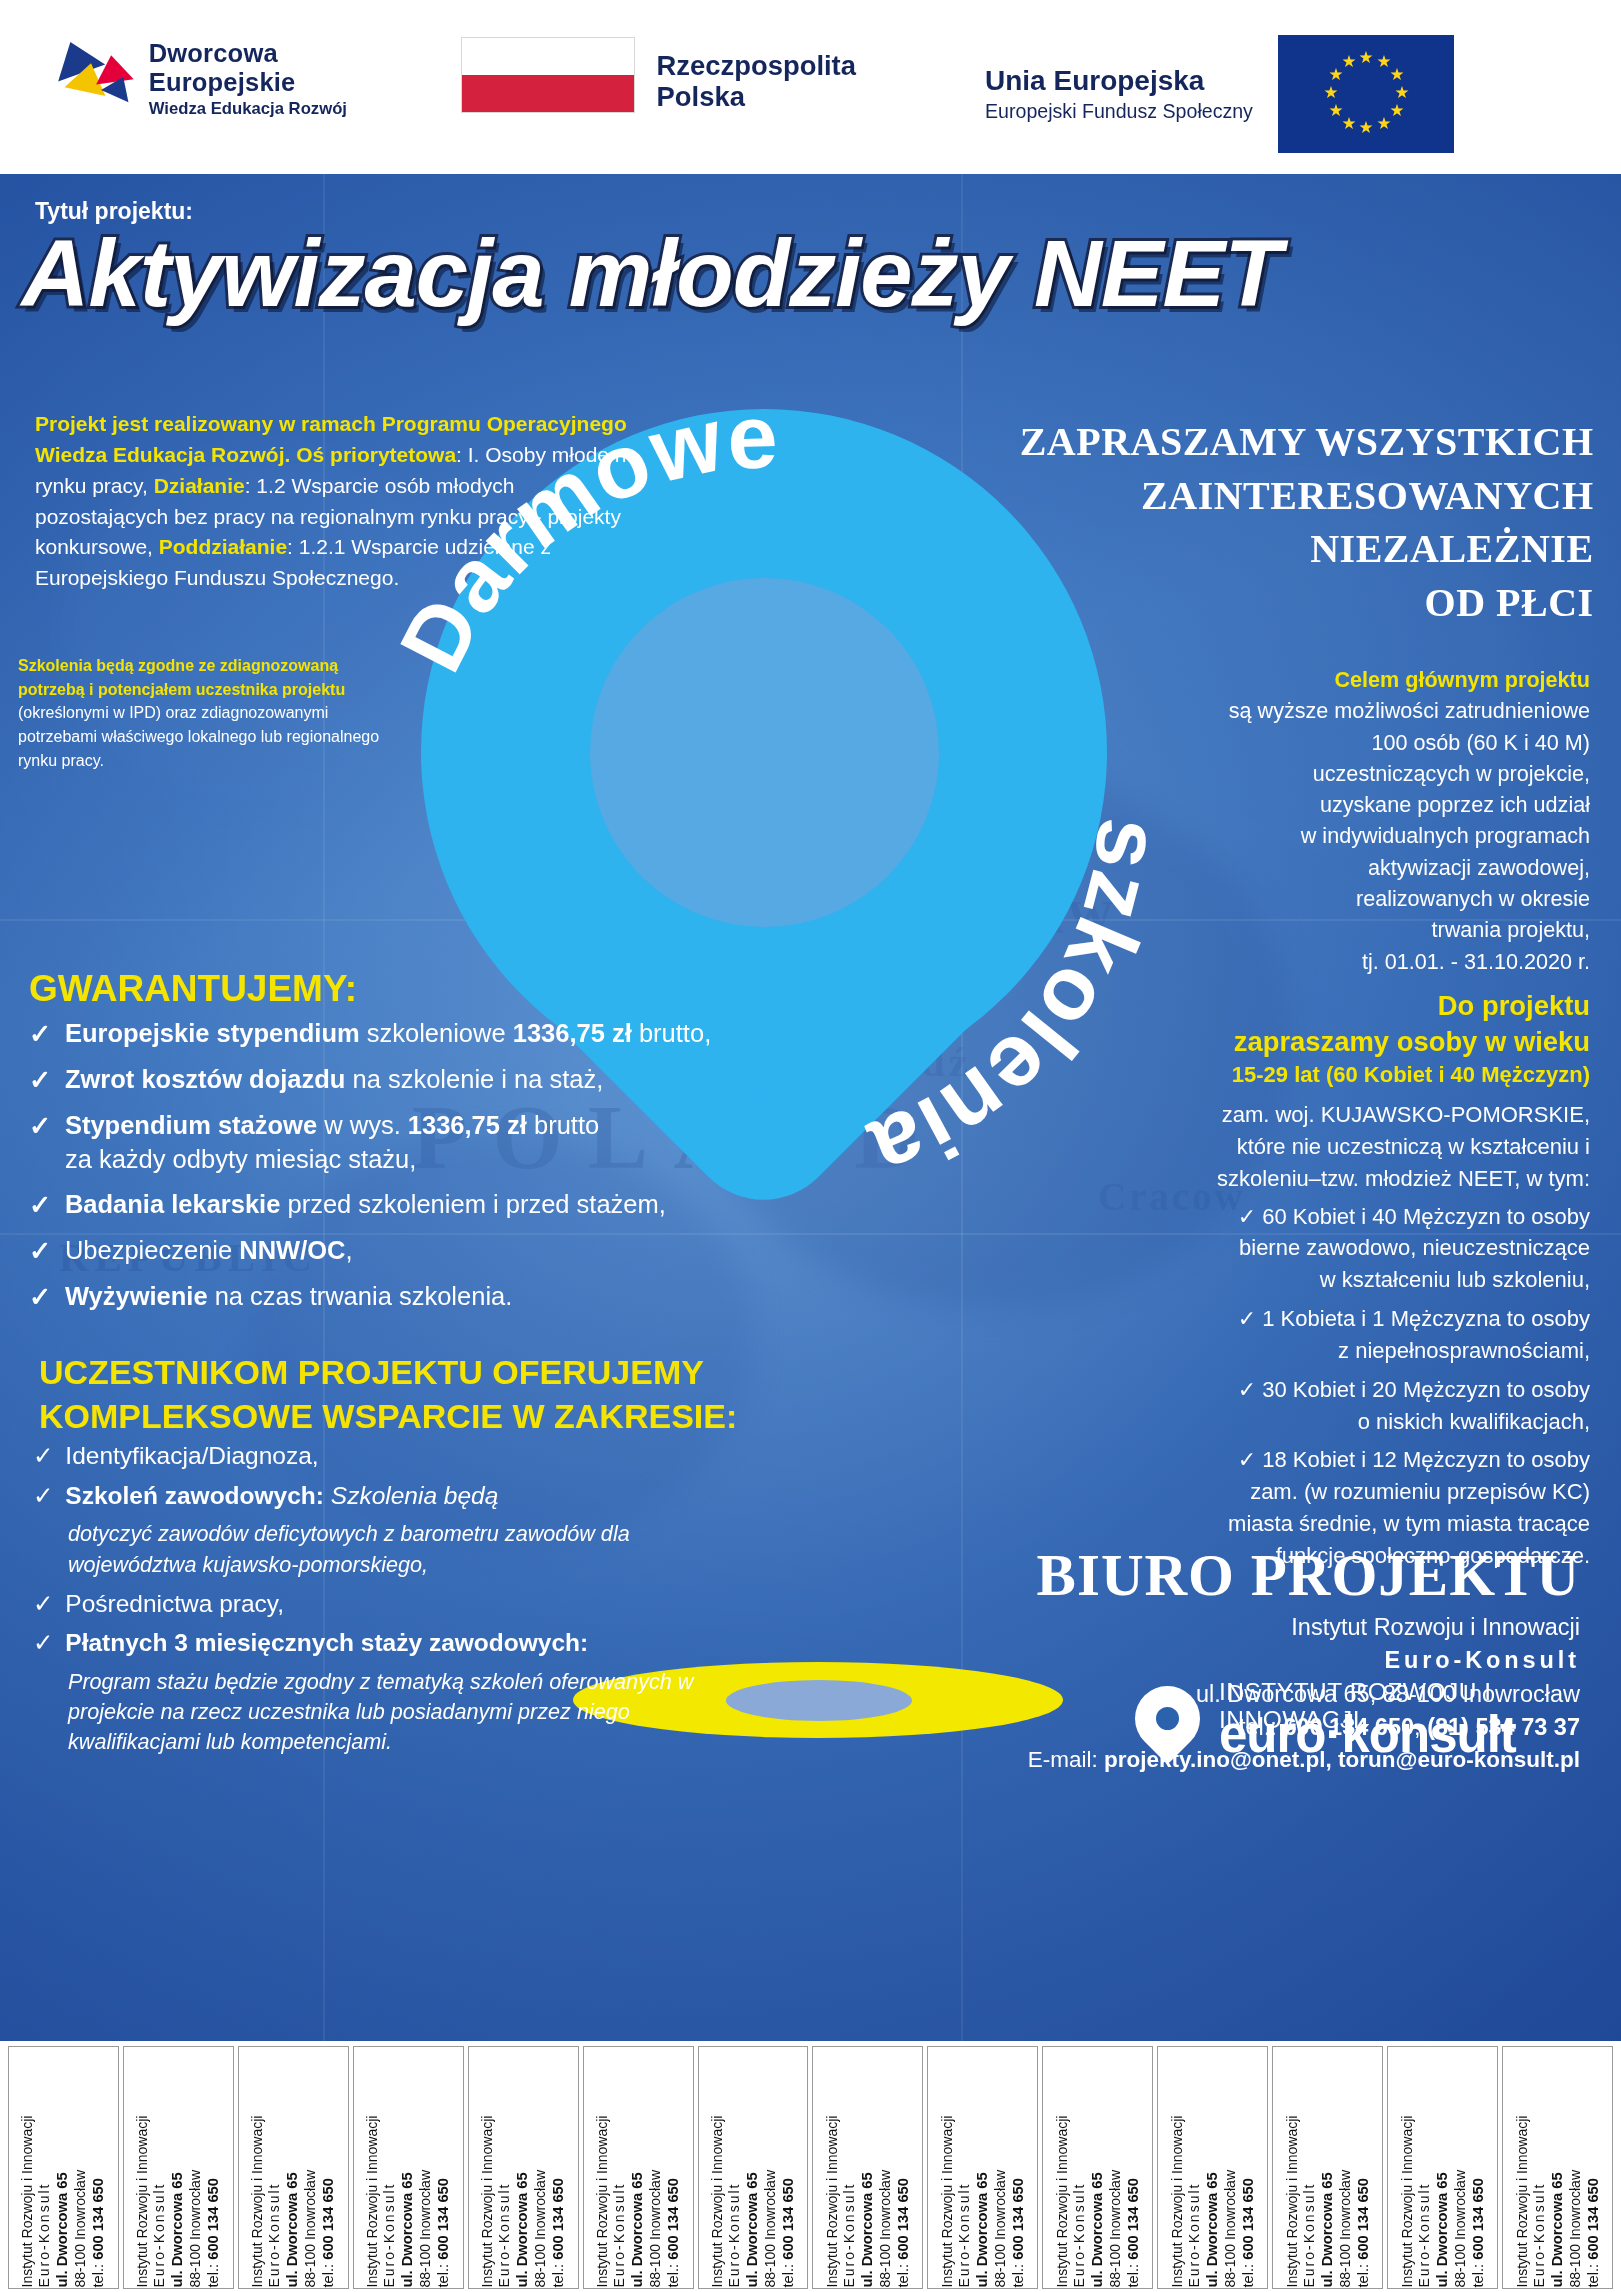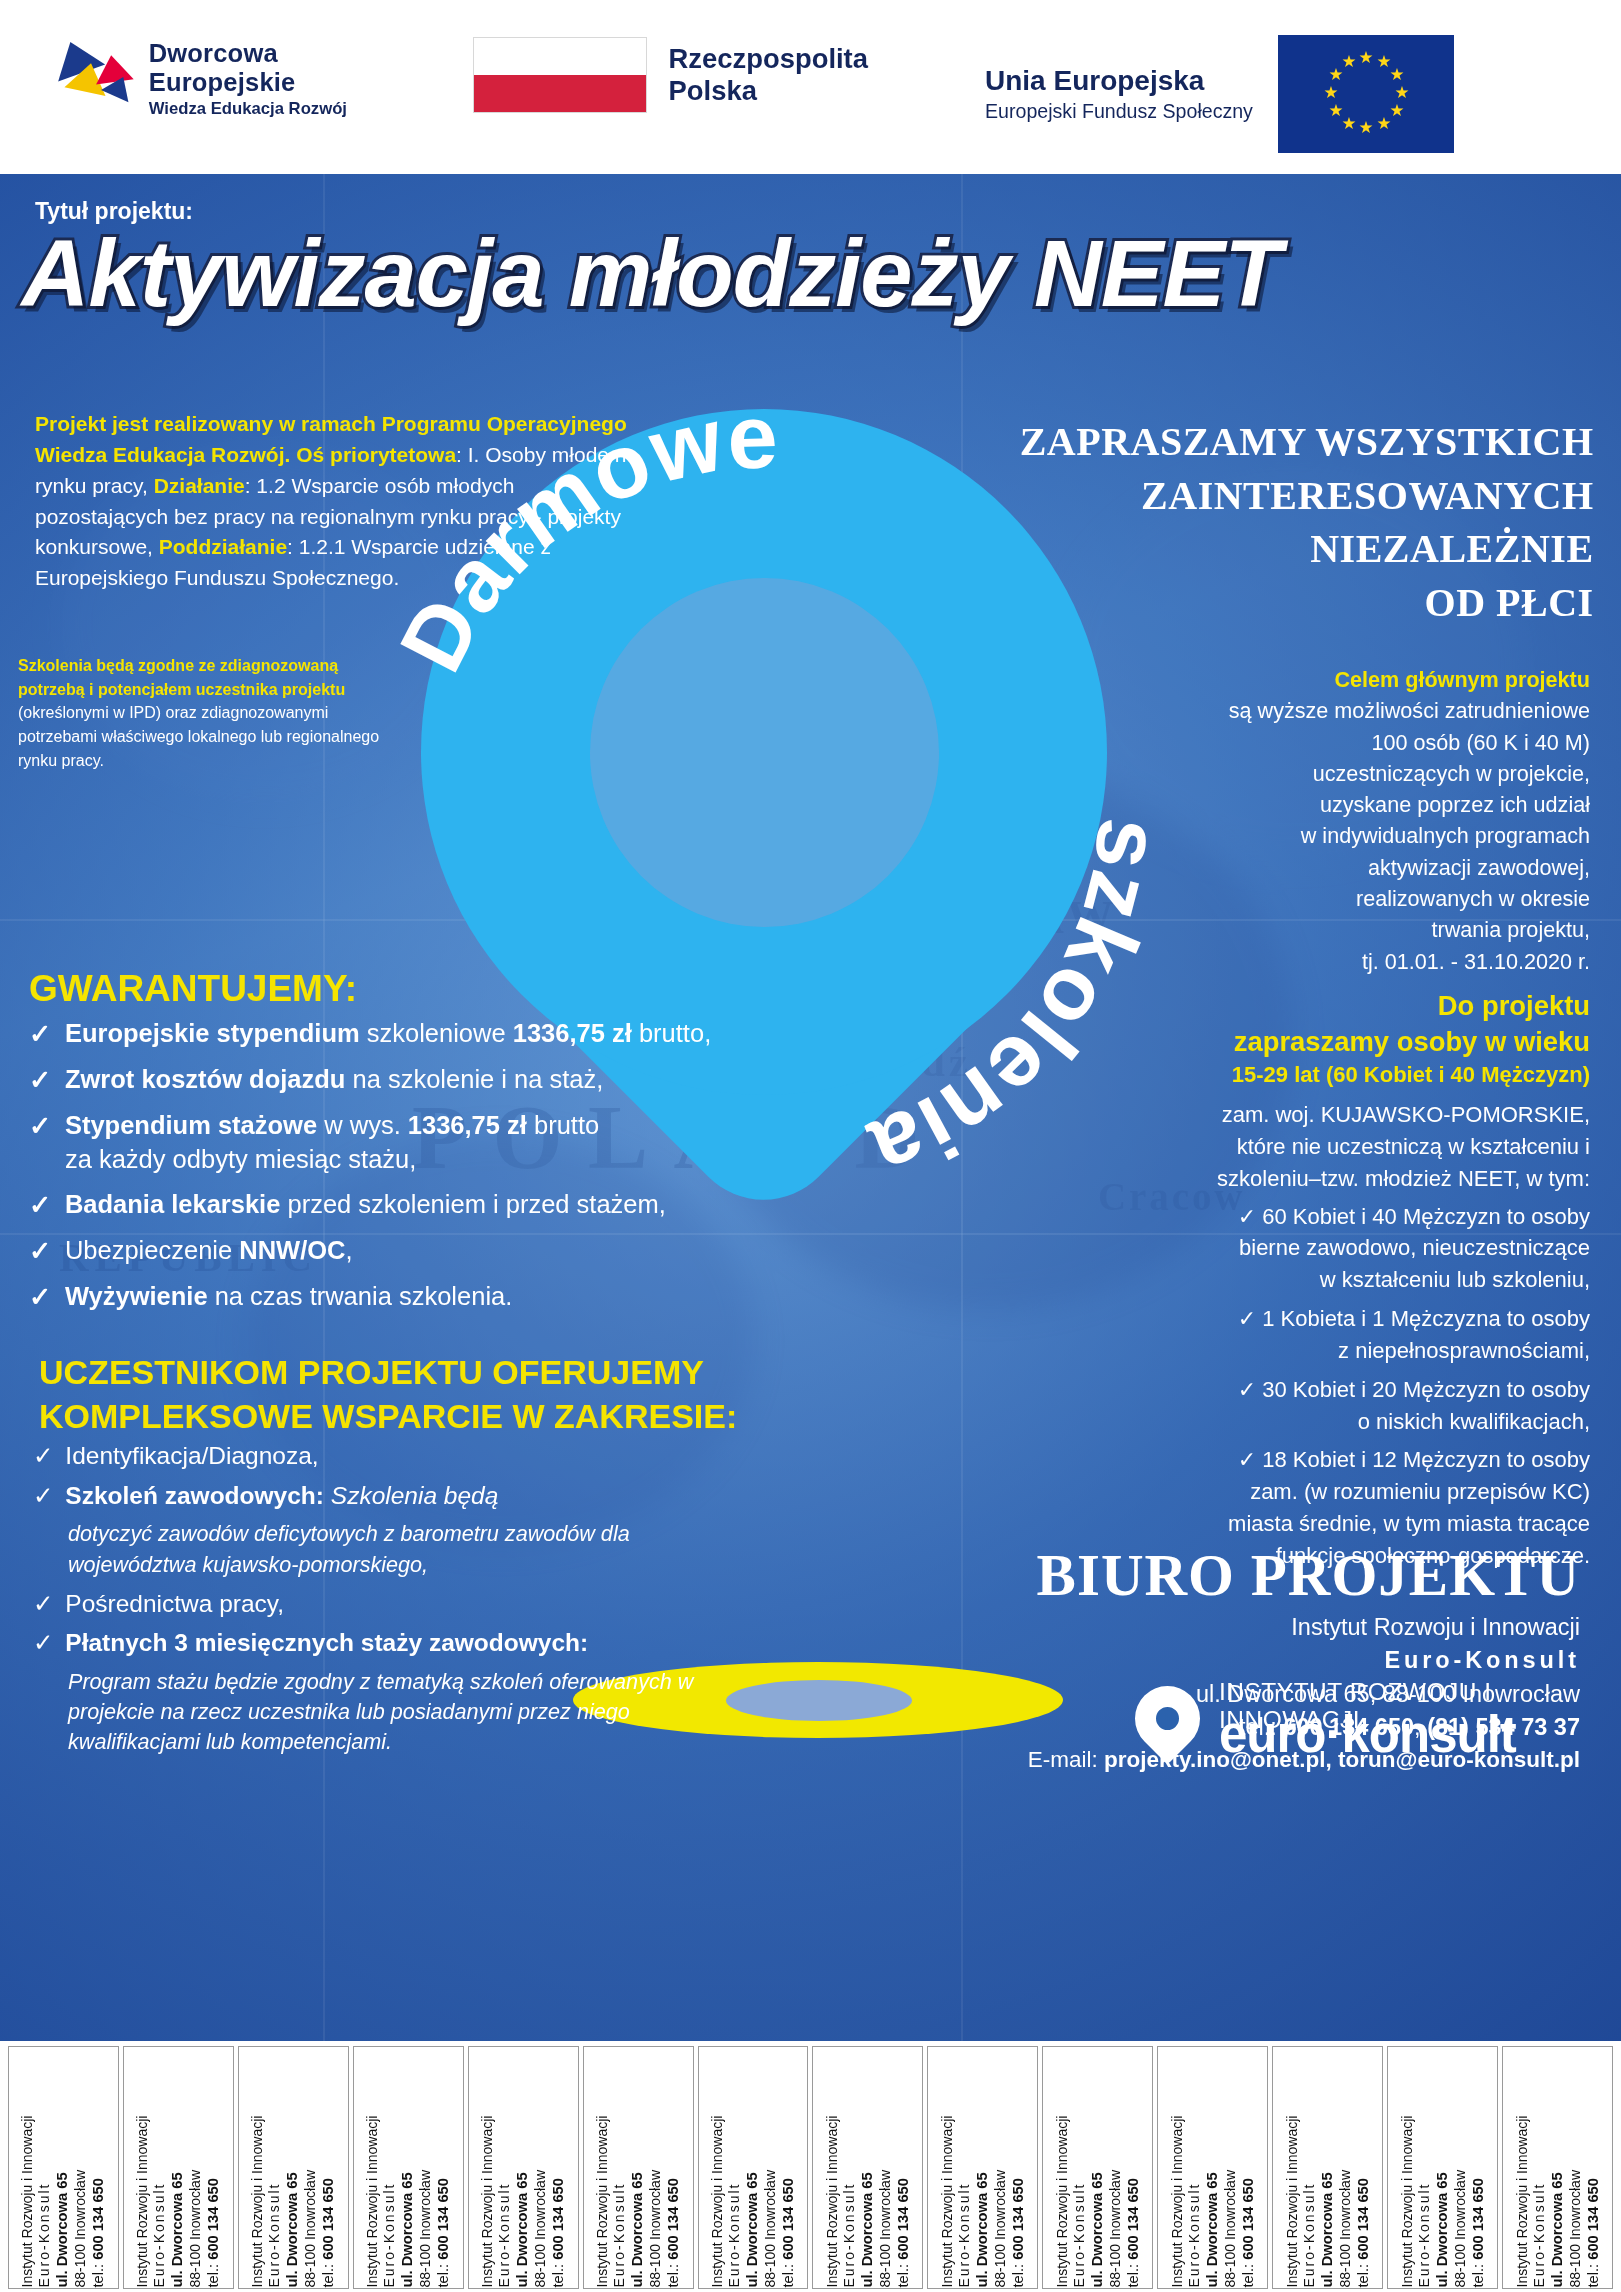--- a/index.html
+++ b/index.html
@@ -20,21 +20,21 @@
   .logo-fe { position: absolute; left: 51px; top: 37px; display: flex; align-items: flex-start; gap: 13.7px; }
   .fe-mark { width: 84px; height: 74px; position: relative; }
   .fe-mark .s1 { position: absolute; width: 0; height: 0; border-left: 25.5px solid transparent; border-right: 25.5px solid transparent; border-bottom: 33px solid #1b3a8c; left: 0; top: 3.9px; transform: rotate(-20deg); }
   .fe-mark .s2 { position: absolute; width: 0; height: 0; border-left: 21.6px solid transparent; border-right: 21.6px solid transparent; border-bottom: 29px solid #f5c400; left: 15.7px; top: 25.5px; transform: rotate(12deg); }
   .fe-mark .s3 { position: absolute; width: 0; height: 0; border-left: 19.6px solid transparent; border-right: 19.6px solid transparent; border-bottom: 27.4px solid #e4003a; left: 43px; top: 17.6px; transform: rotate(-8deg); }
   .fe-mark .s4 { position: absolute; width: 0; height: 0; border-left: 15.7px solid transparent; border-right: 15.7px solid transparent; border-bottom: 21.6px solid #1b3a8c; left: 53px; top: 39px; transform: rotate(24deg); }
   .fe-text { line-height: 1.12; padding-top: 2px; }
   .fe-text .l1, .fe-text .l2 { font-size: 25.5px; font-weight: bold; color: #14265c; letter-spacing: 0.2px; }
   .fe-text .l3 { font-size: 16.7px; font-weight: bold; color: #14265c; margin-top: 3.9px; }
 
-  .logo-pl { position: absolute; left: 461px; top: 37px; display: flex; align-items: center; gap: 21.6px; margin-left: 12px; }
+  .logo-pl { position: absolute; left: 461px; top: 37px; display: flex; align-items: flex-end; gap: 21.6px; }
   .pl-flag { width: 174px; height: 76px; border: 1px solid #d8d8d8; }
   .pl-flag .w { height: 50%; background: #ffffff; }
   .pl-flag .r { height: 50%; background: #d4213d; }
   .pl-text { line-height: 1.15; }
   .pl-text .l1, .pl-text .l2 { font-size: 27.4px; font-weight: bold; color: #14265c; }
 
   .logo-eu { position: absolute; left: 985px; top: 35px; display: flex; align-items: center; gap: 25.5px; }
   .eu-text { line-height: 1.2; text-align: left; }
   .eu-text .l1 { font-size: 28px; font-weight: bold; color: #14265c; }
   .eu-text .l2 { font-size: 19.6px; color: #14265c; margin-top: 2.9px; }

